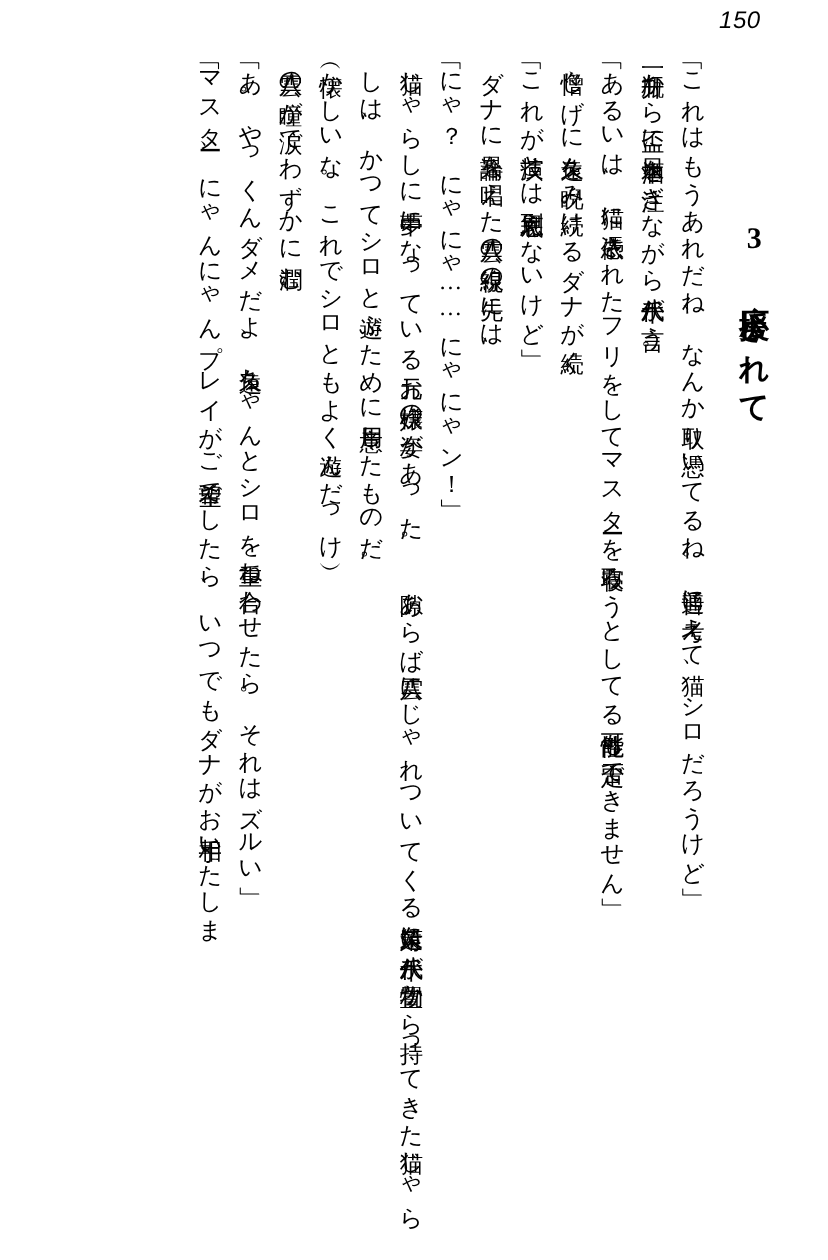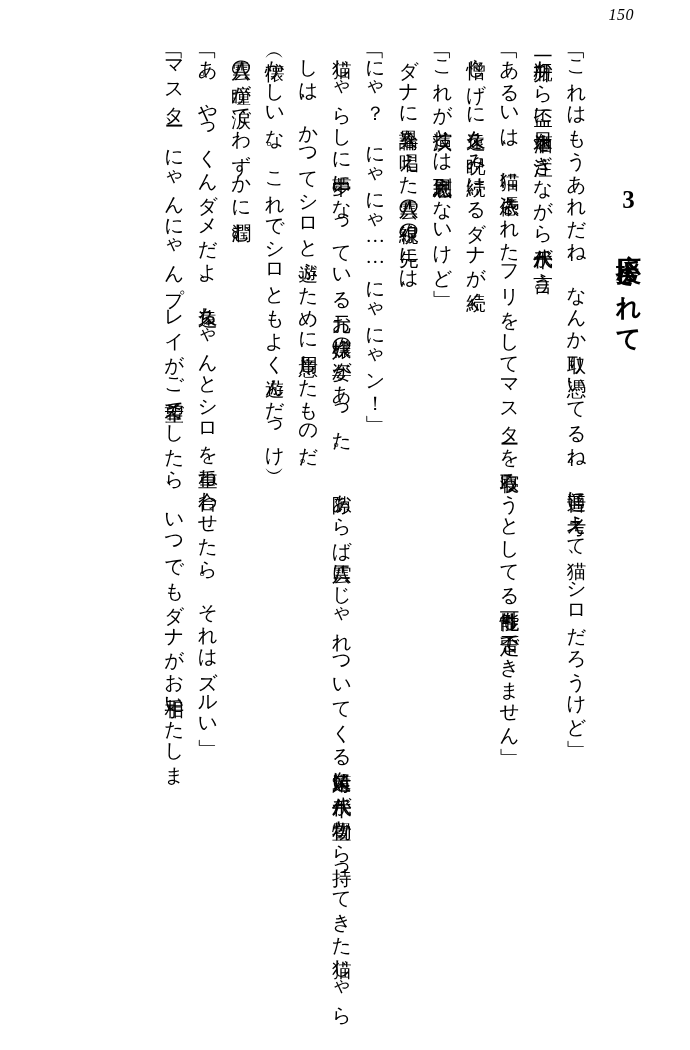--- a/index.html
+++ b/index.html
@@ -17,23 +17,23 @@
   }
   #page {
     position: absolute;
     inset: 0;
   }
   
   .page-number {
     position: absolute;
     top: 6px;
     right: 56px;
-    font-family: Liberation Serif, serif;
+    font-family: Liberation Sans, sans-serif;
     font-style: italic;
-    font-size: 16px;
+    font-size: 20px;
     letter-spacing: 0.5px;
   }
   
   .vertical-body {
     position: absolute;
     top: 46px;
     left: 28px;
     right: 40px;
     bottom: 28px;
     writing-mode: vertical-rl;

